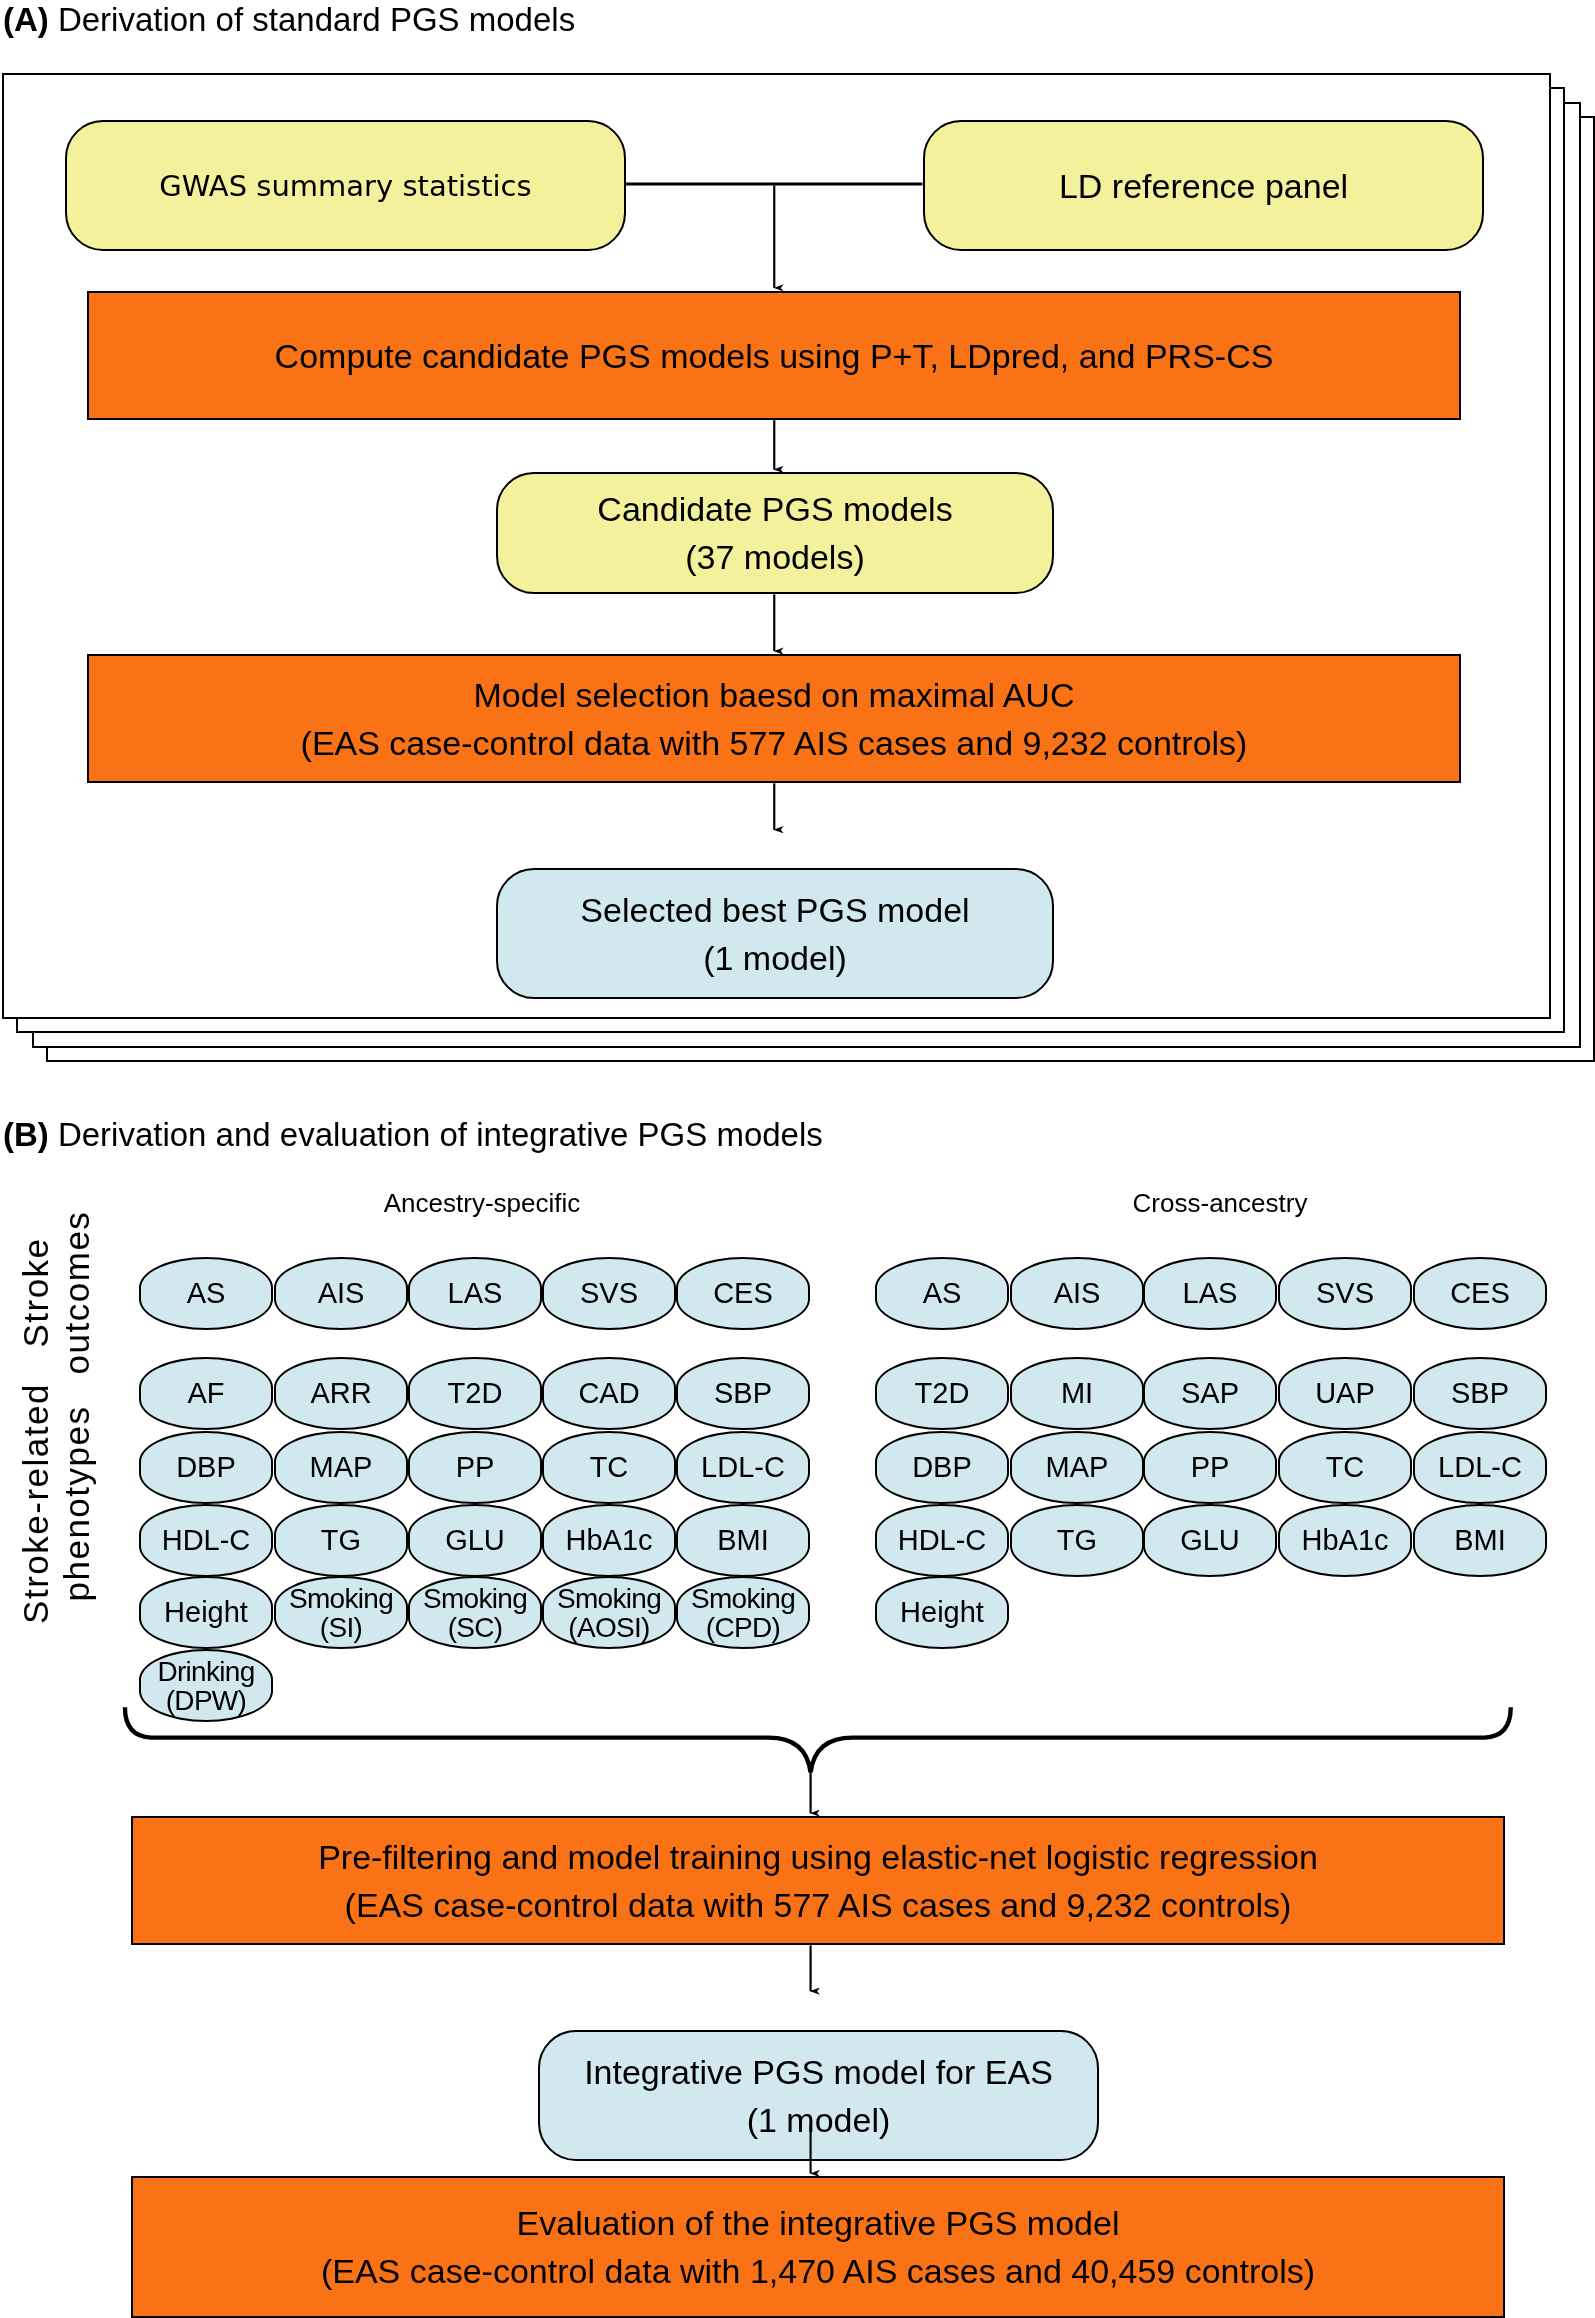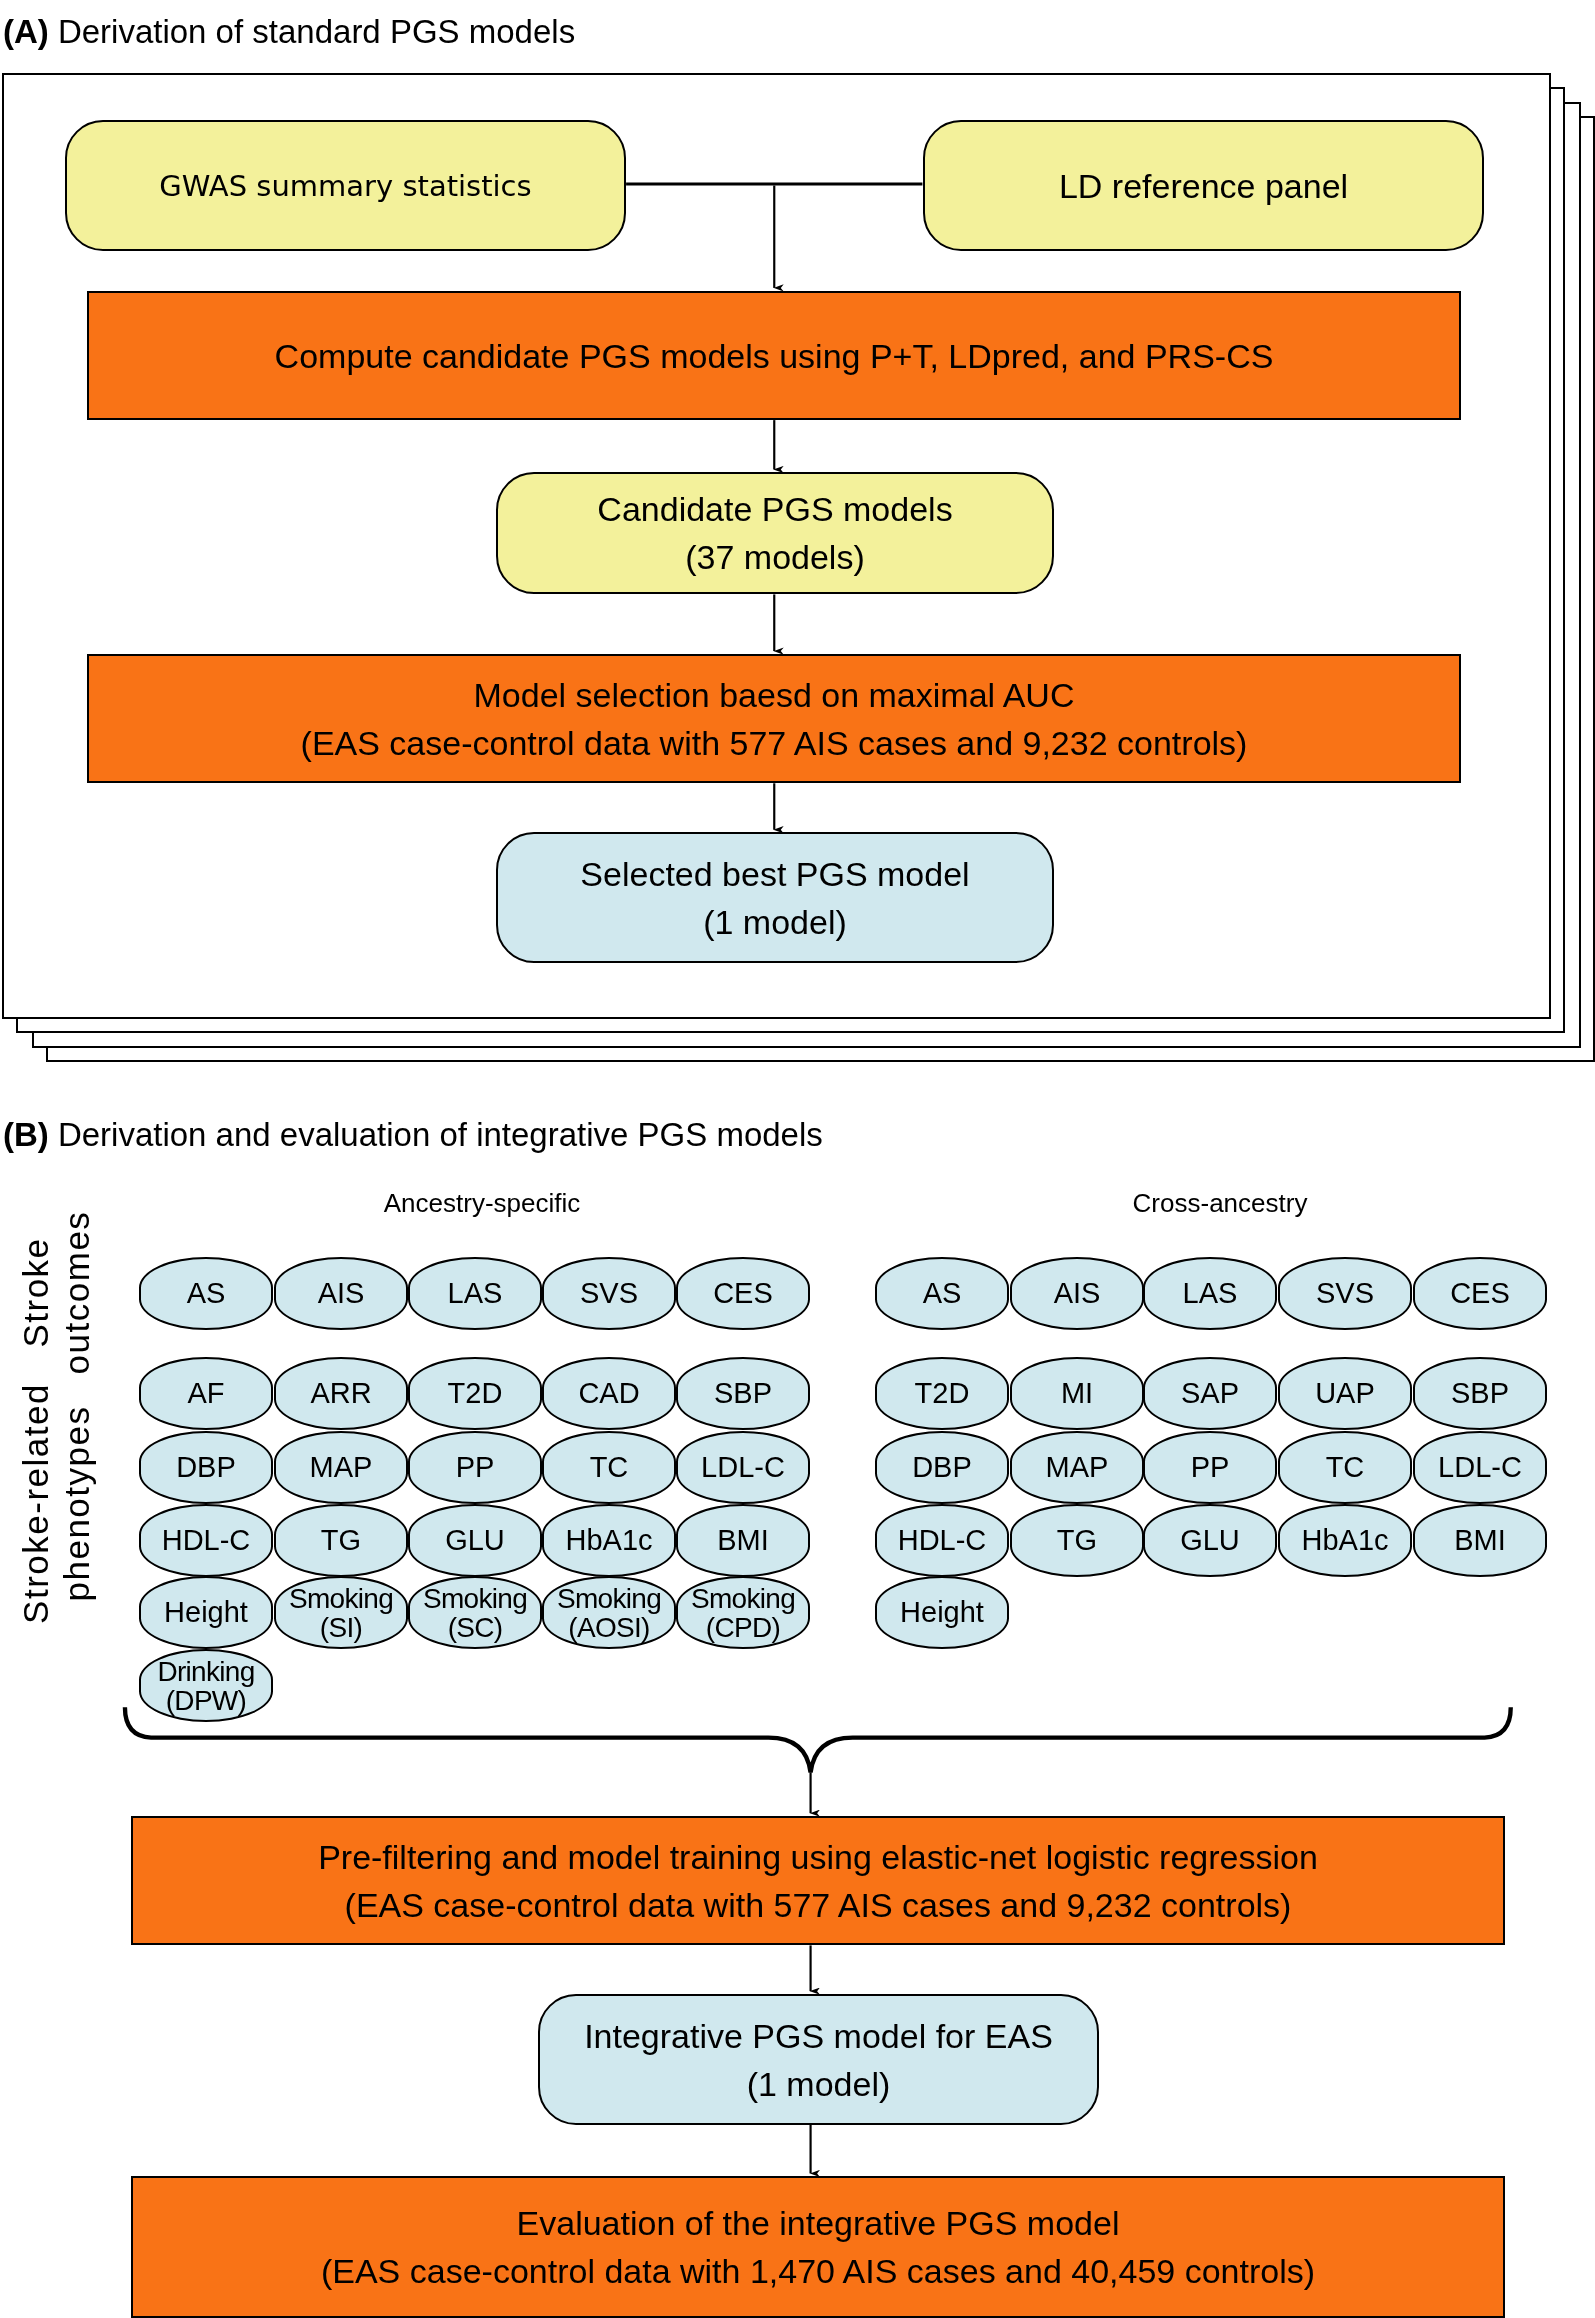--- a/index.html
+++ b/index.html
@@ -6,35 +6,35 @@
   body { width:1595px; height:2319px; position:relative; overflow:hidden;
          font-family:"Liberation Sans", sans-serif; color:#000; }
   .panel-title { position:absolute; font-size:33px; white-space:nowrap; }
   .panel-title b { font-weight:bold; }
   .frame { position:absolute; box-sizing:border-box; border:2.9px solid #000; background:#fff; }
   .box { position:absolute; box-sizing:border-box; border:2.9px solid #000;
          display:flex; flex-direction:column; align-items:center; justify-content:center;
          text-align:center; font-size:34px; line-height:48px; }
   .yellow { background:#f3f19b; border-radius:38px; }
   .pink { background:#f97316; }
-  .blue { background:#d0e8ee; border-radius:38px; }
+  .blue { background:#d0e8ee; border-radius:38px;margin-top:36px; }
   .gwas-font { font-family:"DejaVu Sans", sans-serif; font-size:29px; }
   .pill { position:absolute; box-sizing:border-box; border:2.9px solid #000; background:#d0e8ee;
           border-radius:50% / 42%; display:flex; flex-direction:column; align-items:center;
           justify-content:center; text-align:center; font-size:29px; line-height:29px; }
   .pill.two { font-size:28px; line-height:29px; letter-spacing:-0.7px; }
   .col-head { position:absolute; font-size:26px; text-align:center; white-space:nowrap; }
   .vlabel { position:absolute; font-size:35px; line-height:41px; letter-spacing:1.5px;
             transform:rotate(-90deg); transform-origin:center center; text-align:center; white-space:nowrap; }
   svg.overlay { position:absolute; left:0; top:0; }
 </style>
 </head>
 <body>
 
-<div class="panel-title" style="left:2.9px; top:13px;">
+<div class="panel-title" style="left:2.9px; top:1px;">
   <b>(A)</b>
   <span>Derivation of standard PGS models</span>
 </div>
 
 <div class="frame" style="left:46px; top:116px; width:1549px; height:946px;"></div>
 <div class="frame" style="left:32px; top:102px; width:1549px; height:946px;"></div>
 <div class="frame" style="left:16px; top:87px; width:1549px; height:946px;"></div>
 <div class="frame" style="left:1.5px; top:73px; width:1549px; height:946px;"></div>
 
 <div class="box yellow gwas-font" style="left:65px; top:120px; width:561px; height:131px;">

